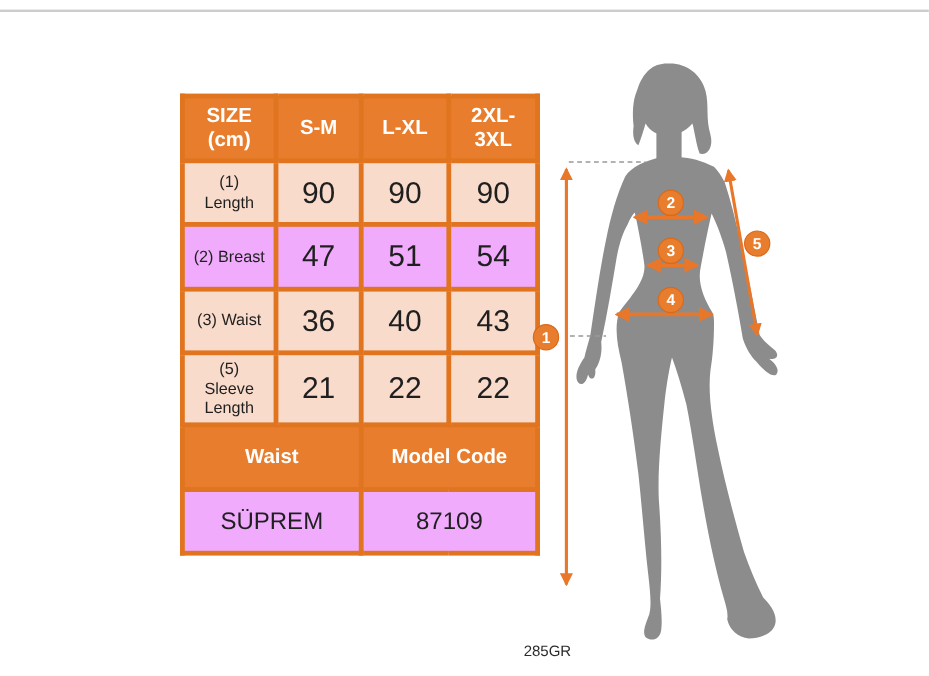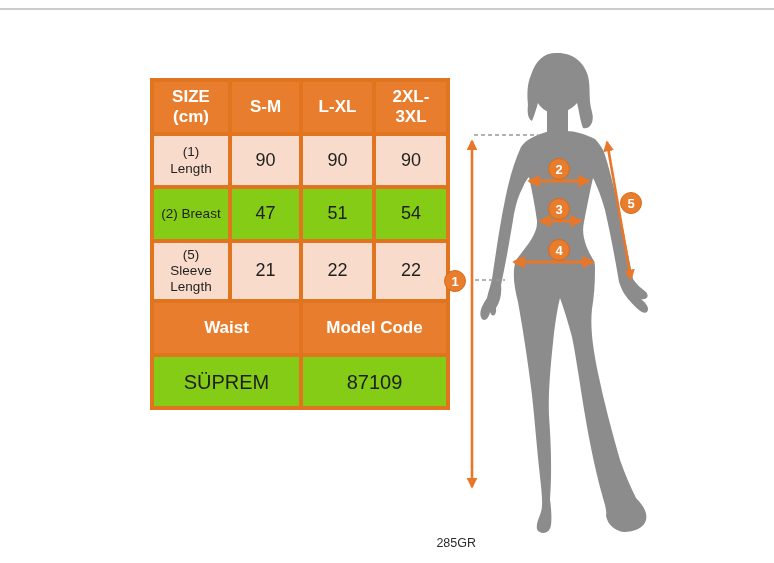--- a/index.html
+++ b/index.html
@@ -21,23 +21,23 @@
   table.size-table th, table.size-table td{
     border:4px solid #e0741f;
     text-align:center;vertical-align:middle;
     padding:0;white-space:pre-line;line-height:1.2;
   }
   table.size-table th{
     background:#e87e2d;color:#ffffff;
     font-size:17px;font-weight:bold;
   }
   td.lbl{font-size:13.5px;color:#1f1f1f;line-height:1.3;}
-  td.val{font-size:18px;color:#1f1f1f;}
+  td.val{font-size:25px;color:#1f1f1f;}
   tr.row-dark td{background:#f8dbcb;}
-  tr.row-light td{background:#84cc16;}
+  tr.row-light td{background:#f0abfc;}
   
   svg.figure{position:absolute;left:435px;top:40px;width:235px;height:512px;}
   .badge-num{
     font-family:"Liberation Sans","DejaVu Sans",sans-serif;
     font-size:13px;font-weight:bold;fill:#ffffff;text-anchor:middle;
   }
   .footnote{
     position:absolute;left:346px;top:536px;width:130px;
     text-align:right;font-size:12.5px;color:#2b2b2b;
   }
@@ -68,20 +68,26 @@
 Length</td>
     <td class="val">90</td>
     <td class="val">90</td>
     <td class="val">90</td>
   </tr>
   <tr class="row-light" style="height:54px">
     <td class="lbl">(2) Breast</td>
     <td class="val">47</td>
     <td class="val">51</td>
     <td class="val">54</td>
+  </tr>
+  <tr class="row-dark" style="height:53px">
+    <td class="lbl">(3) Waist</td>
+    <td class="val">36</td>
+    <td class="val">40</td>
+    <td class="val">43</td>
   </tr>
   <tr class="row-dark" style="height:60px">
     <td class="lbl">(5)
 Sleeve
 Length</td>
     <td class="val">21</td>
     <td class="val">22</td>
     <td class="val">22</td>
   </tr>
   <tr style="height:54px">

